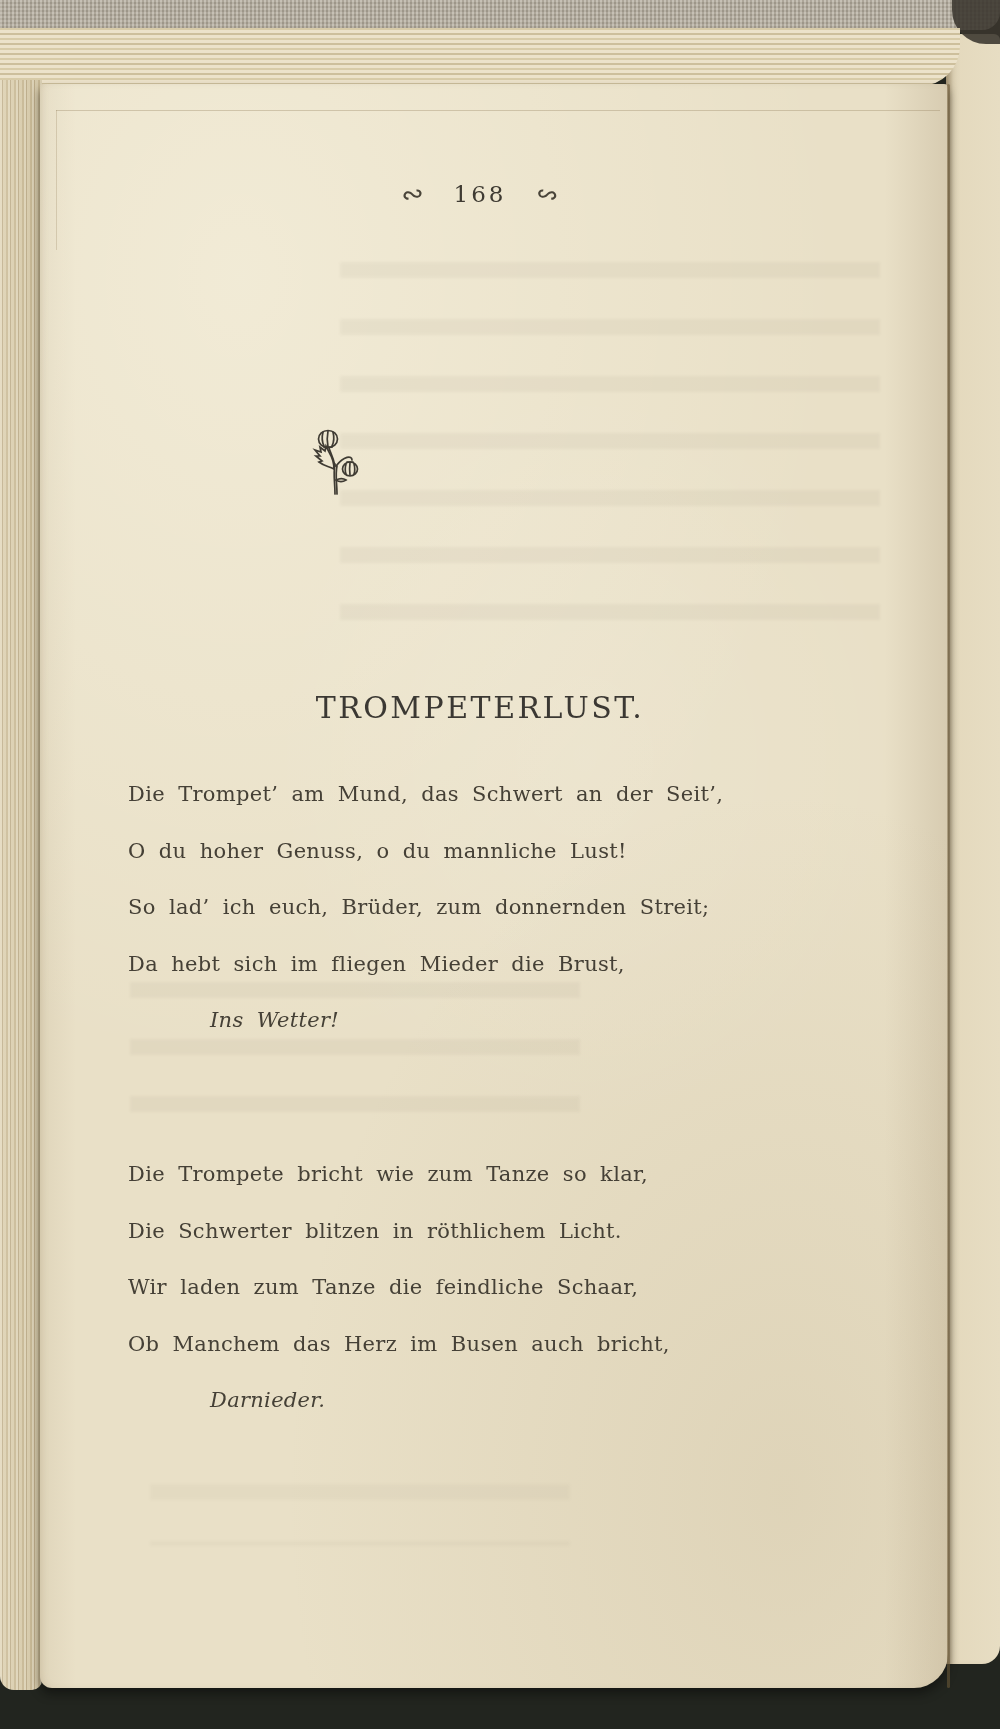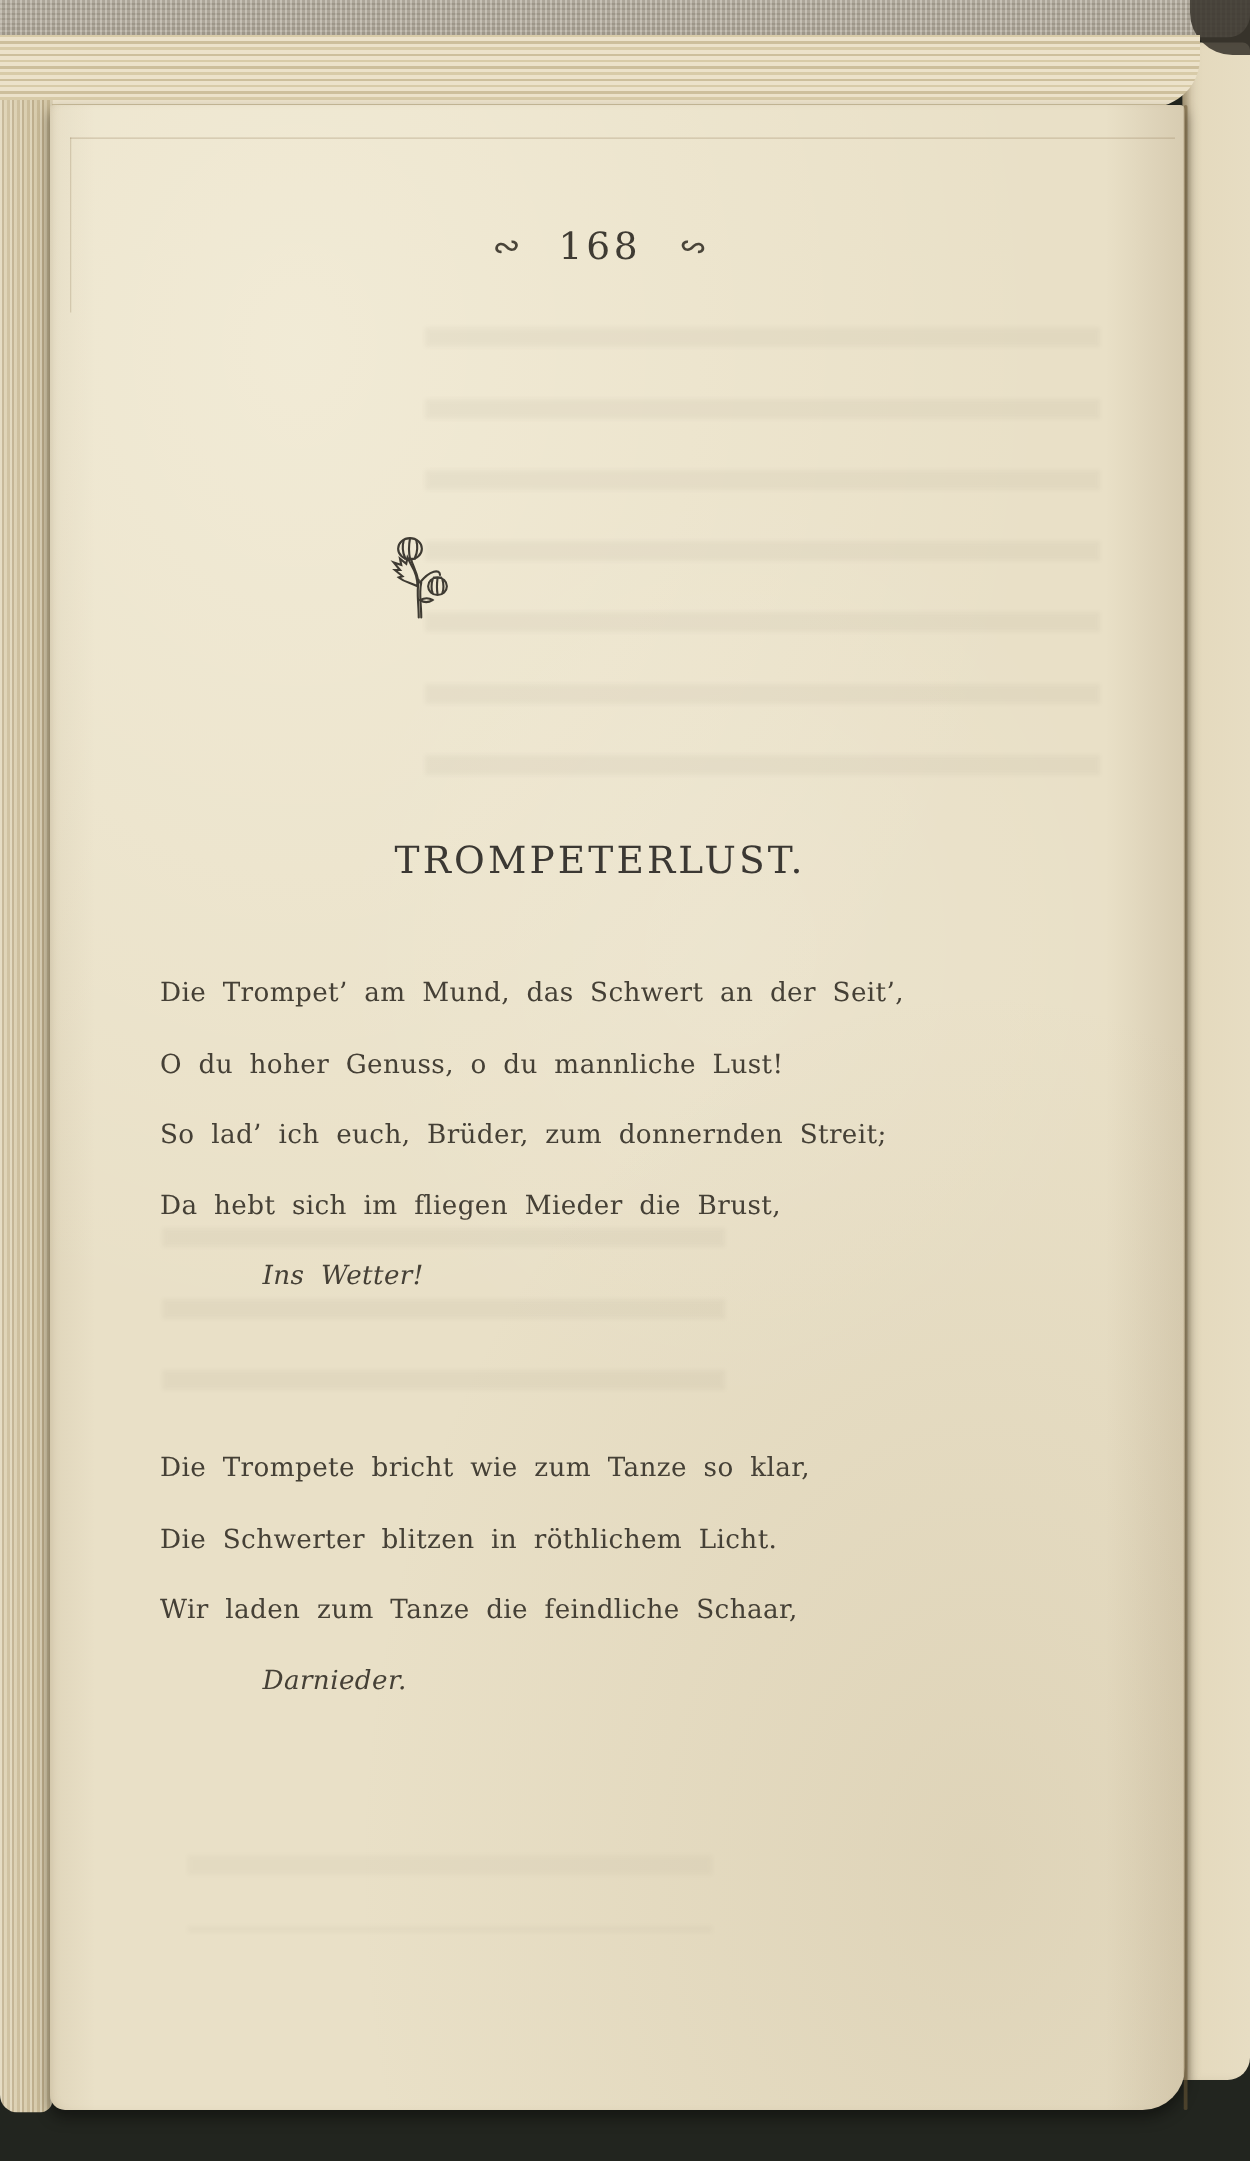--- a/index.html
+++ b/index.html
@@ -94,28 +94,28 @@
     position: absolute; top: 96px; width: 100%;
     display: flex; justify-content: center; align-items: center; gap: 30px;
     color: #494439;
   }
   .flourish {
     font-size: 27px; line-height: 1;
     transform: rotate(-8deg);
   }
   .flourish.mirrored { transform: scaleX(-1) rotate(-8deg); }
   .page-number {
-    font-size: 30px; letter-spacing: 3px; color: #3f3b33;
+    font-size: 23px; letter-spacing: 3px; color: #3f3b33;
   }
 
   .flower { position: absolute; left: 266px; top: 338px; width: 58px; height: 74px; }
   .flower svg { width: 100%; height: 100%; }
 
   .poem-title {
-    position: absolute; top: 587px; width: 100%;
+    position: absolute; top: 606px; width: 100%;
     margin: 0; text-align: center;
     font-size: 30px; font-weight: normal;
     letter-spacing: 2.5px; color: #3b3833;
   }
 
   .stanza {
     position: absolute; left: 88px; width: 760px;
     font-size: 21px; line-height: 56.5px;
     word-spacing: .3em; letter-spacing: .3px;
     color: #454036;
@@ -182,17 +182,18 @@
       <p>O du hoher Genuss, o du mannliche Lust!</p>
       <p>So lad’ ich euch, Brüder, zum donnernden Streit;</p>
       <p>Da hebt sich im fliegen Mieder die Brust,</p>
       <p class="indented">Ins Wetter!</p>
     </div>
 
     <div class="stanza stanza-2">
       <p>Die Trompete bricht wie zum Tanze so klar,</p>
       <p>Die Schwerter blitzen in röthlichem Licht.</p>
       <p>Wir laden zum Tanze die feindliche Schaar,</p>
+      <p>Ob Manchem das Herz im Busen auch bricht,</p>
       <p class="indented">Darnieder.</p>
     </div>
 
   </div>
 </div>
 
 </body></html>

